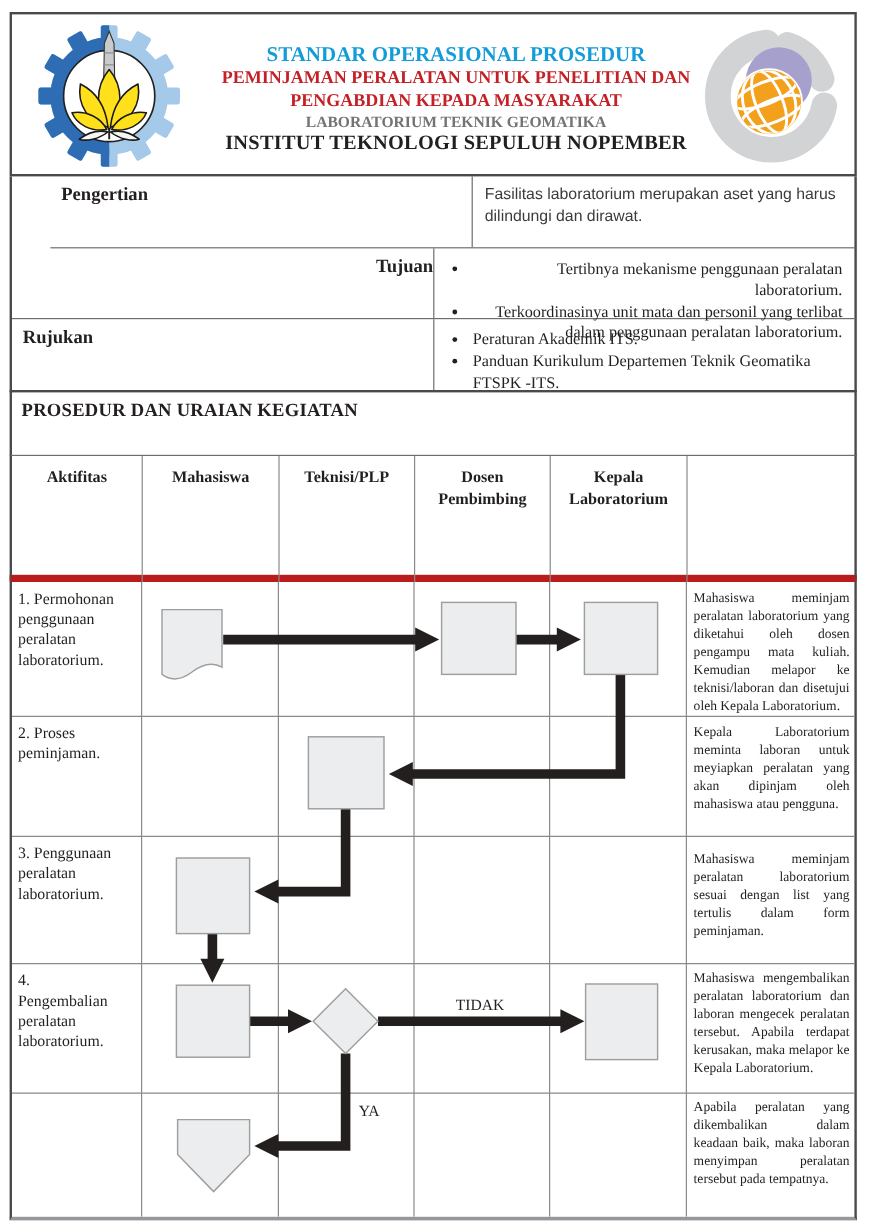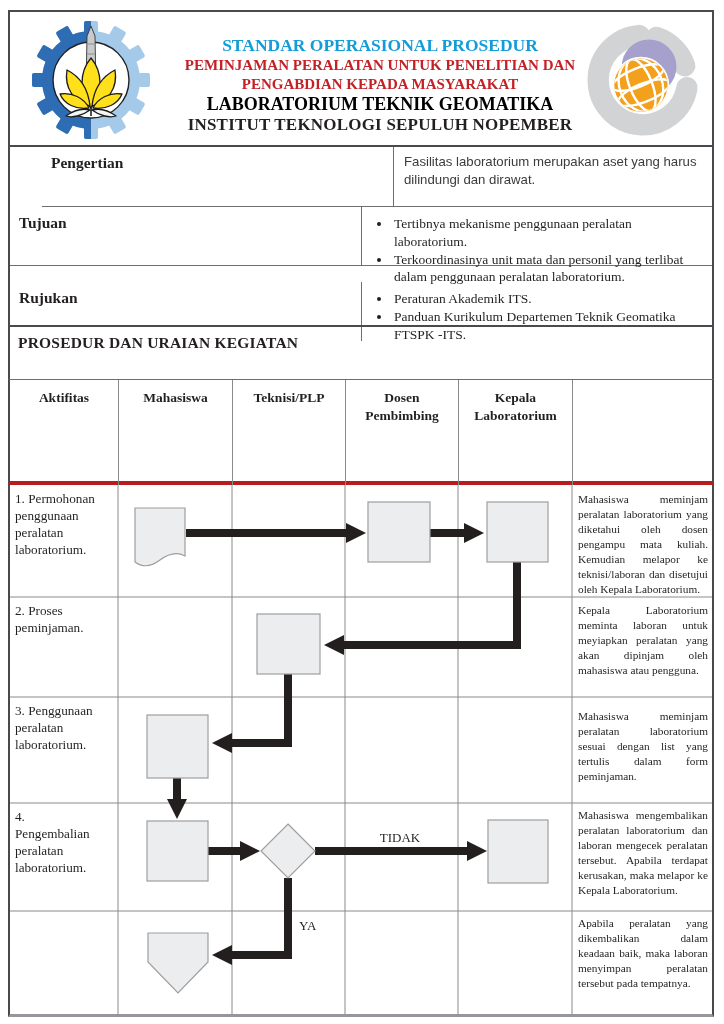--- a/index.html
+++ b/index.html
@@ -7,45 +7,45 @@
          font-family:"Liberation Serif",serif;color:#231F20;overflow:hidden;}
 
   
   .header-box{position:absolute;left:8px;top:10px;width:706px;height:137px;
               border:2px solid #4A4A4E;box-sizing:border-box;background:#fff;}
   .logo-left{position:absolute;left:6px;top:2px;width:150px;height:128px;}
   .logo-right{position:absolute;left:574px;top:4px;width:124px;height:124px;}
   .titles{position:absolute;left:168px;top:24px;width:404px;text-align:center;font-weight:bold;}
   .t1{font-size:17.5px;color:#149CD8;line-height:1.14;}
   .t2,.t3{font-size:15px;color:#C42127;line-height:1.26;}
-  .t4{font-size:18px;color:#000000;line-height:1.2;}
+  .t4{font-size:13px;color:#737373;line-height:1.2;}
   .t5{font-size:17px;color:#231F20;line-height:1.2;letter-spacing:.2px;}
 
   
   .info-table{position:absolute;left:8px;top:147px;width:706px;box-sizing:border-box;
               border-left:2px solid #4A4A4E;border-right:2px solid #4A4A4E;}
   .info-row{position:relative;display:flex;box-sizing:border-box;border-bottom:1px solid #6E6E6E;}
-  .info-row.last{border-bottom:none;margin-top:16px;}
-  .r-peng{height:60px;margin-left:32px;} .r-tuj{height:59px;} .r-ruj{height:59px;}
+  .info-row.last{border-bottom:none;}
+  .r-peng{height:60px;margin-left:32px;} .r-tuj{height:59px;text-align:right;} .r-ruj{height:59px;}
   .info-label{width:352px;box-sizing:border-box;border-right:1px solid #6E6E6E;
               padding:7px 0 0 9px;font-weight:bold;font-size:15.5px;}
   .info-content{flex:1;box-sizing:border-box;padding:6px 10px 0 10px;}
   .sans-text{font-family:"Liberation Sans",sans-serif;font-size:13.2px;line-height:1.35;color:#3B3B3B;}
   .bullets{margin:2px 0 0 0;padding-left:20px;font-size:13.5px;line-height:1.32;}
   .bullets li{padding-left:2px;}
 
   
   .section-band{position:absolute;left:8px;top:325px;width:706px;height:55px;box-sizing:border-box;
                 border-left:2px solid #4A4A4E;border-right:2px solid #4A4A4E;
                 border-top:2px solid #4A4A4E;border-bottom:1px solid #6E6E6E;}
   .section-title{padding:7px 0 0 8px;font-weight:bold;font-size:15.5px;letter-spacing:.2px;}
 
   
   .proc-header{position:absolute;left:8px;top:380px;width:706px;height:105px;box-sizing:border-box;
-               border-left:2px solid #4A4A4E;border-right:2px solid #4A4A4E;border-bottom:4px solid #b91c1c;}
+               border-left:2px solid #4A4A4E;border-right:2px solid #4A4A4E;border-bottom:6px solid #b91c1c;}
   .ph-cell{position:absolute;top:0;padding-top:9px;text-align:center;font-weight:bold;font-size:13.5px;line-height:1.3;box-sizing:border-box;}
   .vline{position:absolute;top:0;width:1px;height:105px;background:#8A8A8A;}
 
   
   .proc-body{position:absolute;left:8px;top:485px;width:706px;height:532px;box-sizing:border-box;
              border-left:2px solid #4A4A4E;border-right:2px solid #4A4A4E;border-bottom:3px solid #95979A;}
   .flow-svg{position:absolute;left:0;top:0;}
   .activity{position:absolute;left:5px;width:100px;font-size:13.2px;line-height:1.28;white-space:pre-line;}
   .uraian{position:absolute;left:568px;width:130px;font-size:11.3px;line-height:1.33;
           text-align:justify;}

